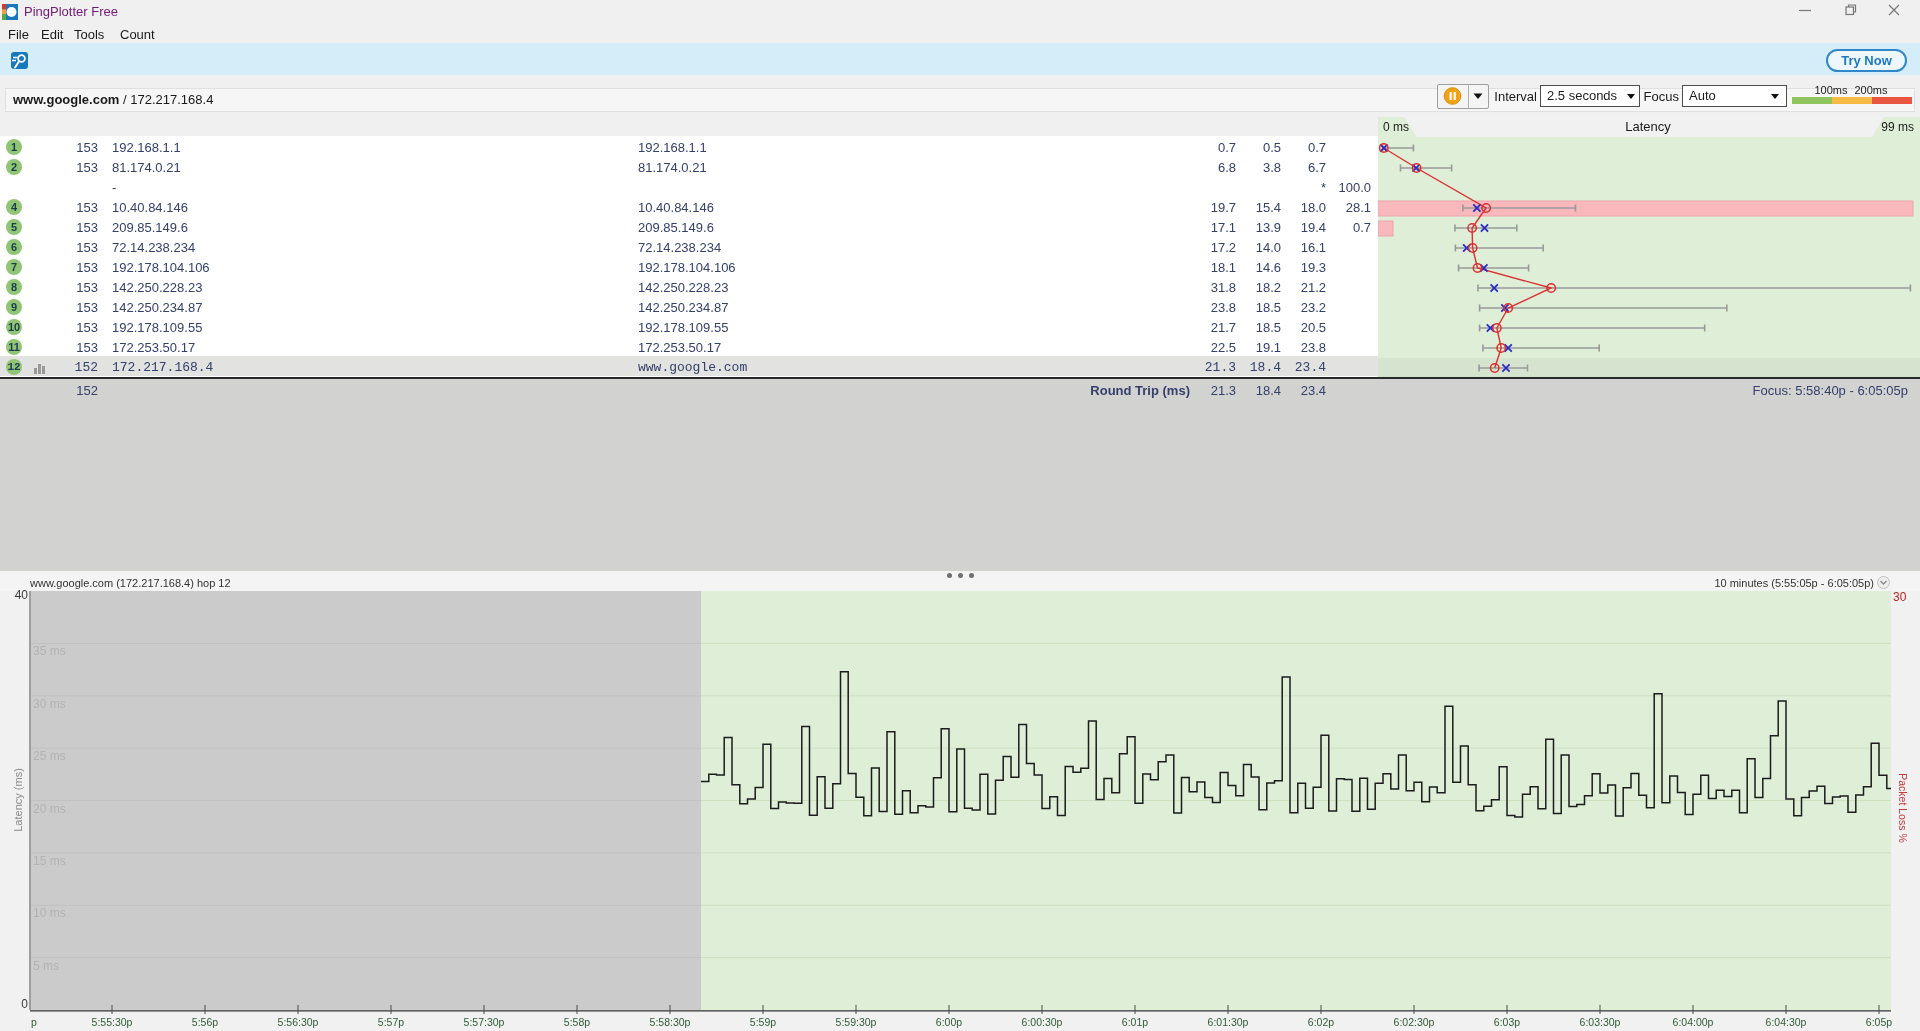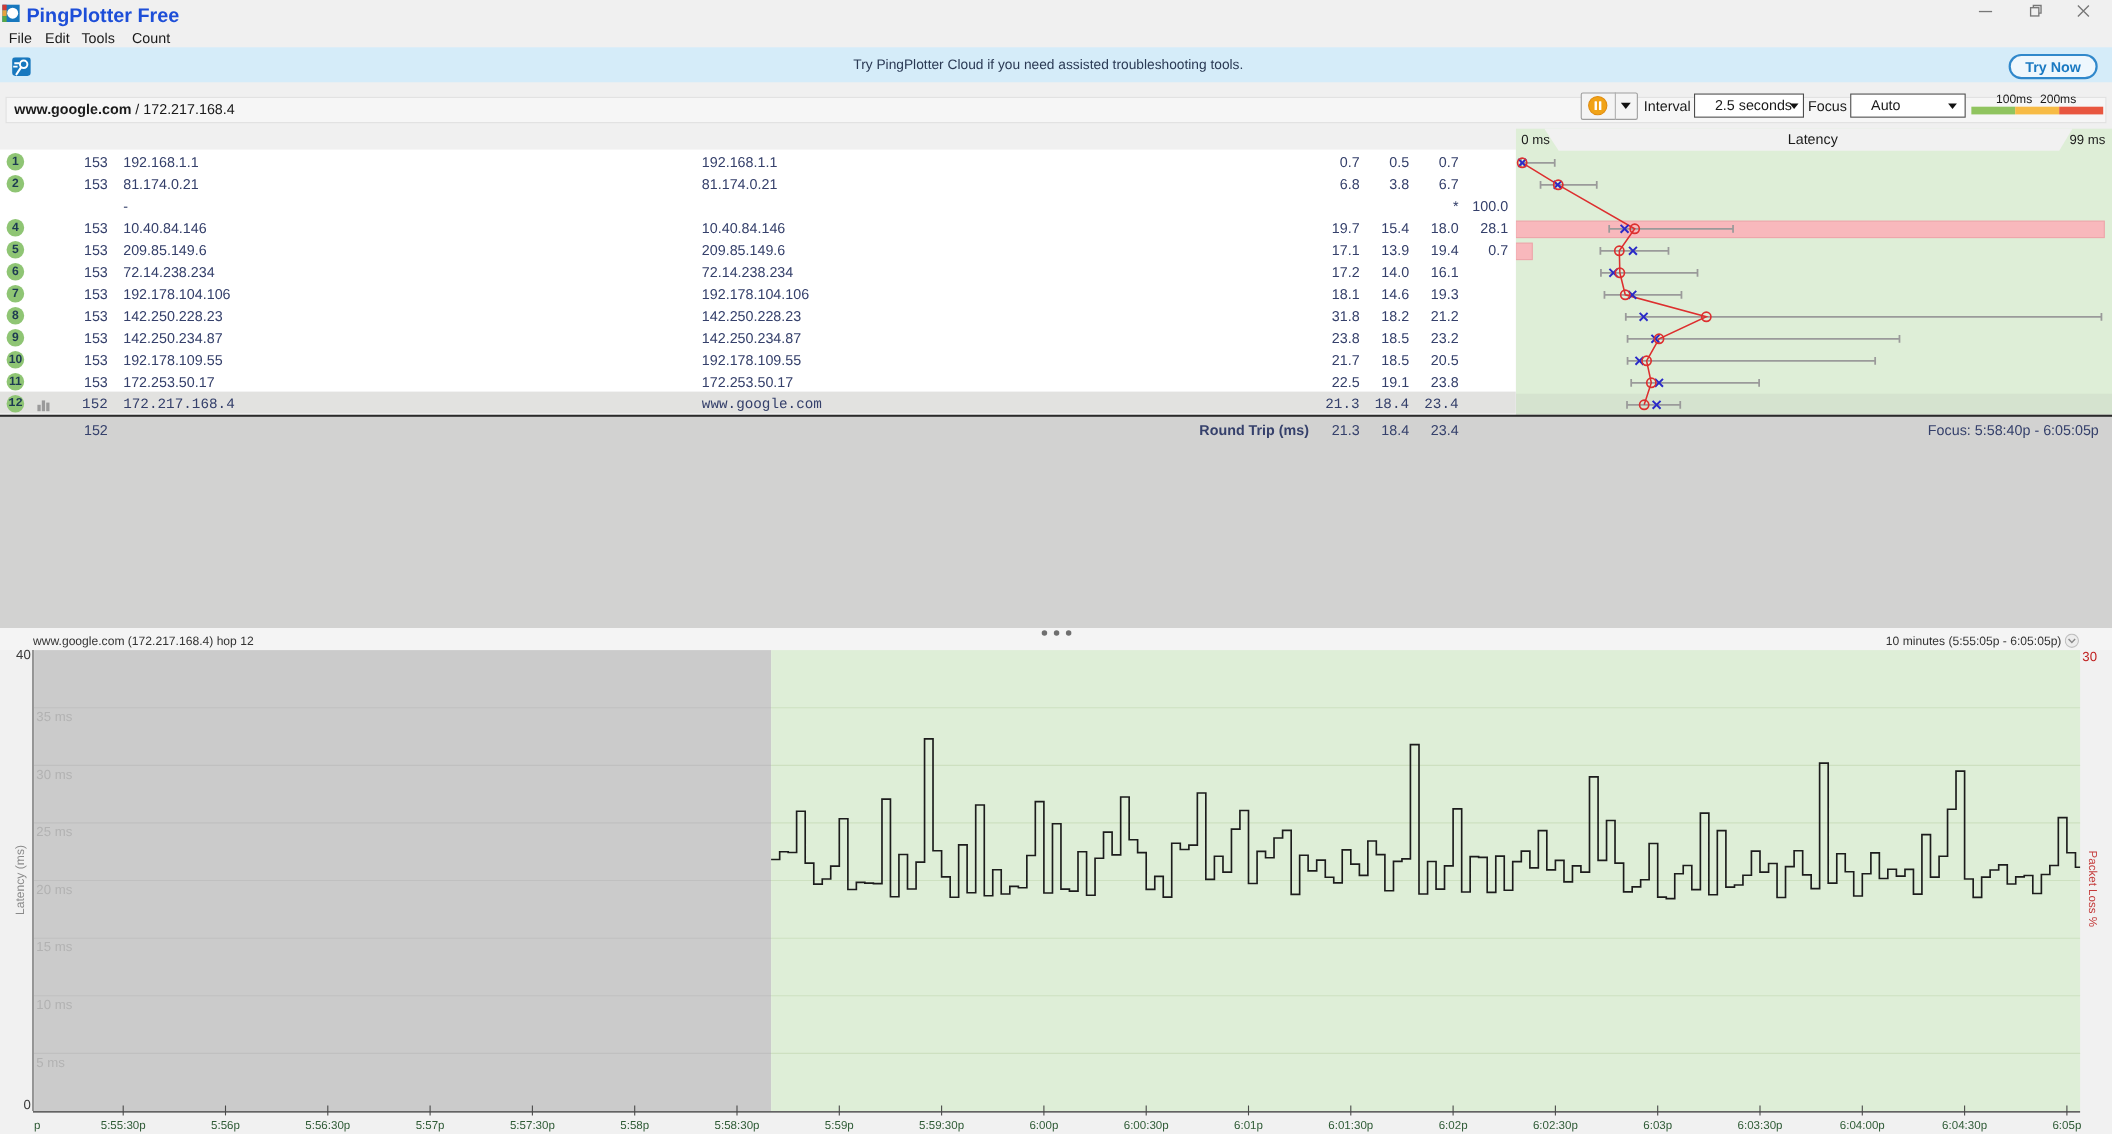--- a/index.html
+++ b/index.html
@@ -1,33 +1,33 @@
 <!DOCTYPE html>
 <html><head><meta charset="utf-8">
 <style>
 * { margin:0; padding:0; box-sizing:border-box; }
 html,body { width:1920px; height:1031px; overflow:hidden; font-family:"Liberation Sans",sans-serif; background:#f0f0f0; }
 #app { position:absolute; top:0; left:0; width:1920px; height:1031px; }
 .abs { position:absolute; }
 
 #titlebar { position:absolute; top:0; left:0; width:1920px; height:43px; background:#f0f0f0; }
-#apptitle { position:absolute; left:24px; top:4px; font-size:18px; color:#1d4ed8;font-weight:bold; }
+#apptitle { position:absolute; left:24px; top:4px; font-size:13px; color:#701a75; }
 .menuitem { position:absolute; top:27px; font-size:13px; color:#1a1a1a; }
 
 #banner { position:absolute; top:43px; left:0; width:1920px; height:32px; background:#d5ecf9; }
 #bannertext { position:absolute; top:9px; left:0; width:1906px; text-align:center; font-size:12.5px; color:#2b3a55; }
 #trynow { position:absolute; top:6px; left:1826px; width:81px; height:23px; border:2px solid #3088cb; border-radius:12px; background:#eef7fd; color:#1b7ac2; font-weight:bold; font-size:13px; text-align:center; line-height:19px; }
 
 #targetwrap { position:absolute; top:75px; left:0; width:1920px; height:41px; background:#f0f0f0; }
 #targetbar { position:absolute; top:13px; left:5px; width:1910px; height:24px; background:#f6f6f6; border:1px solid #e0e0e0; font-size:13px; color:#1a1a1a; line-height:22px; padding-left:7px; }
 
 #pausegrp { position:absolute; top:84px; left:1437px; width:52px; height:25px; background:#f4f4f4; border:1px solid #9e9e9e; border-radius:2px; }
 #pausediv { position:absolute; top:84px; left:1468px; width:1px; height:25px; background:#b0b0b0; }
 .ctl-label { position:absolute; top:89px; font-size:13px; color:#1a1a1a; }
-.dropdown { position:absolute; top:85px; height:22px; background:#fff; border:1px solid #4d4d4d; font-size:13px; color:#1a1a1a; line-height:20px; padding-left:18px; }
+.dropdown { position:absolute; top:85px; height:22px; background:#fff; border:1px solid #4d4d4d; font-size:13px; color:#1a1a1a; line-height:20px; padding-left:6px; }
 .dd-arrow { position:absolute; width:0; height:0; border-left:4.5px solid transparent; border-right:4.5px solid transparent; border-top:5px solid #111; }
 
 #tablehead { position:absolute; top:116px; left:0; width:1920px; height:20px; background:#f1f1f1; border-top:1px solid #a0a0a0; }
 .hcell { position:absolute; top:2px; font-size:13px; color:#1a1a1a; text-align:center; }
 .hsep { position:absolute; top:1px; width:1px; height:18px; background:#d8d8d8; }
 #tablebody { position:absolute; top:136px; left:0; width:1378px; height:241px; background:#fff; }
 .row { position:absolute; left:0; width:1378px; height:20px; }
 .row-sel { background:#e2e2e0;font-family:Liberation Mono, monospace; }
 .cell { position:absolute; top:4px; font-size:13px; color:#35406b; white-space:nowrap; }
 .r { text-align:right; }
@@ -71,21 +71,20 @@
     </svg>
   </div>
 
   <div id="banner">
     <svg class="abs" style="left:11px;top:9px" width="17" height="17" viewBox="0 0 17 17">
       <rect x="0" y="0" width="17" height="17" rx="3" fill="#1878be"></rect>
       <circle cx="10.5" cy="6.5" r="3.4" fill="none" stroke="#fff" stroke-width="1.8"></circle>
       <path d="M8,9.5 L4,15.5" stroke="#fff" stroke-width="2" stroke-linecap="round"></path>
       <path d="M2,5.5 h4.5 M1,8.5 h4" stroke="#fff" stroke-width="1.6"></path>
     </svg>
-    <div id="bannertext">Try PingPlotter Cloud if you need assisted troubleshooting tools.</div>
     <div id="trynow">Try Now</div>
   </div>
 
   <div id="targetwrap">
     <div id="targetbar"><b>www.google.com</b>&nbsp;/ 172.217.168.4</div>
   </div>
   <div id="pausegrp"></div>
   <div id="pausediv"></div>
   <svg class="abs" style="left:1437px;top:84px" width="52" height="25" viewBox="0 0 52 25">
     <circle cx="15.5" cy="12" r="8.3" fill="#f1a316" stroke="#e08c0f" stroke-width="1"></circle>

